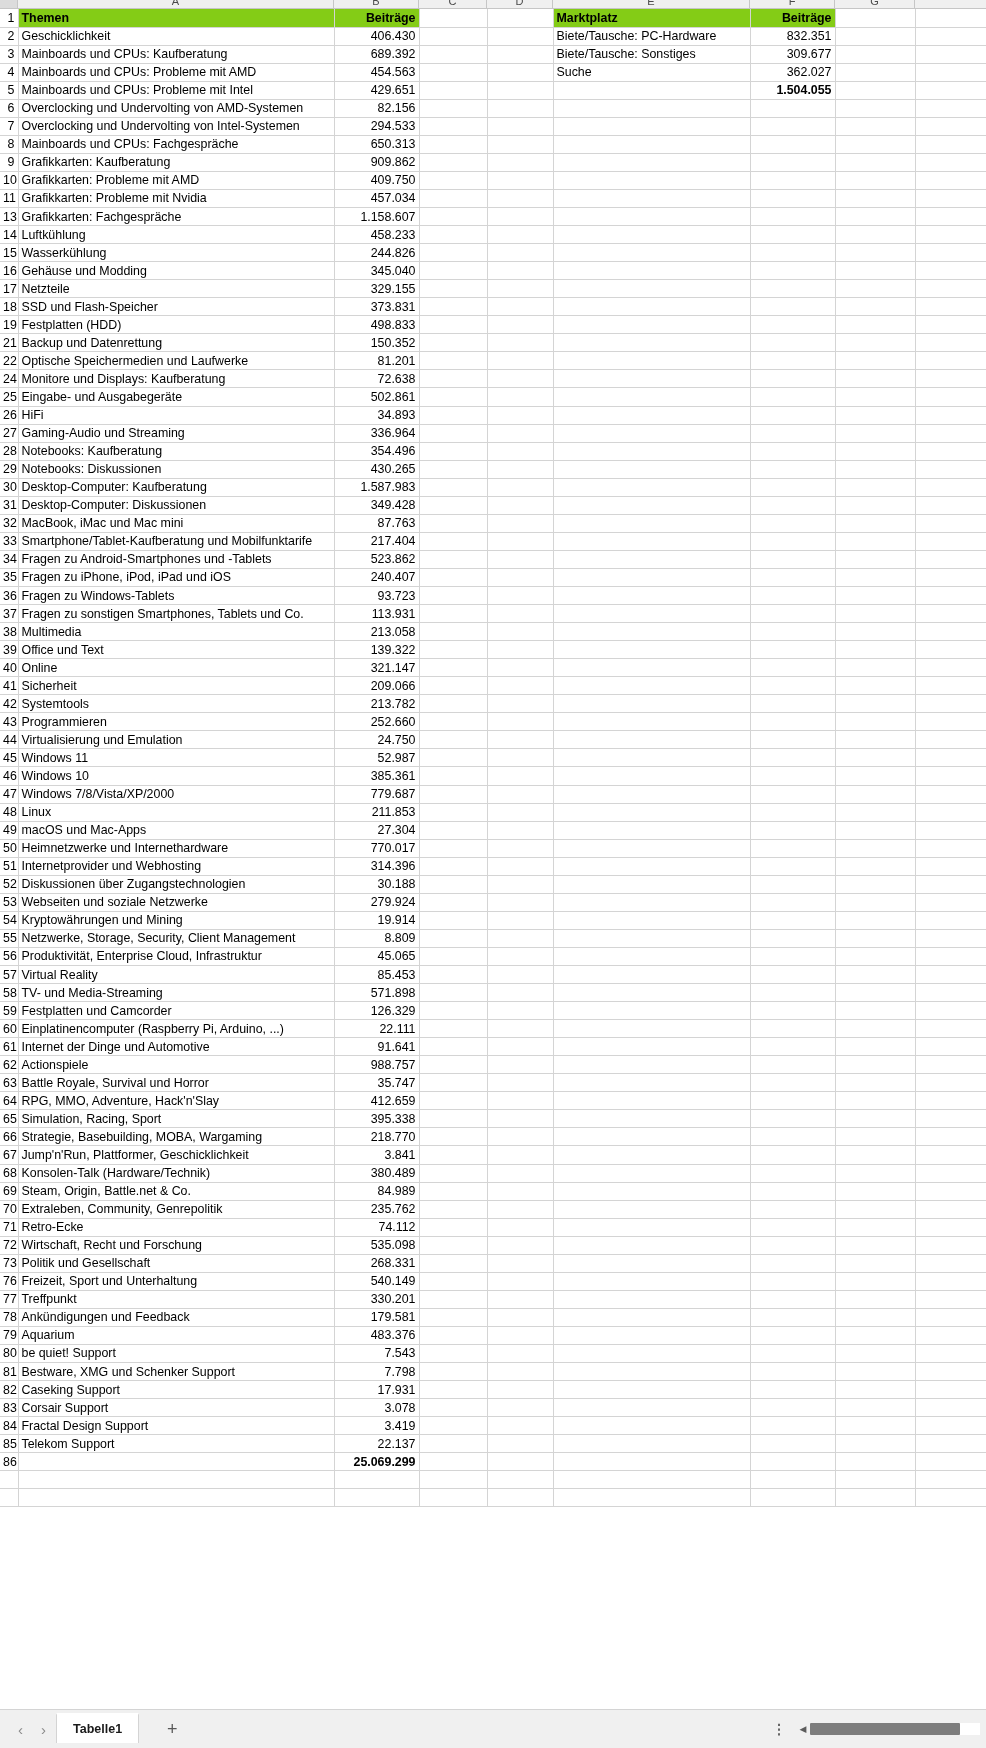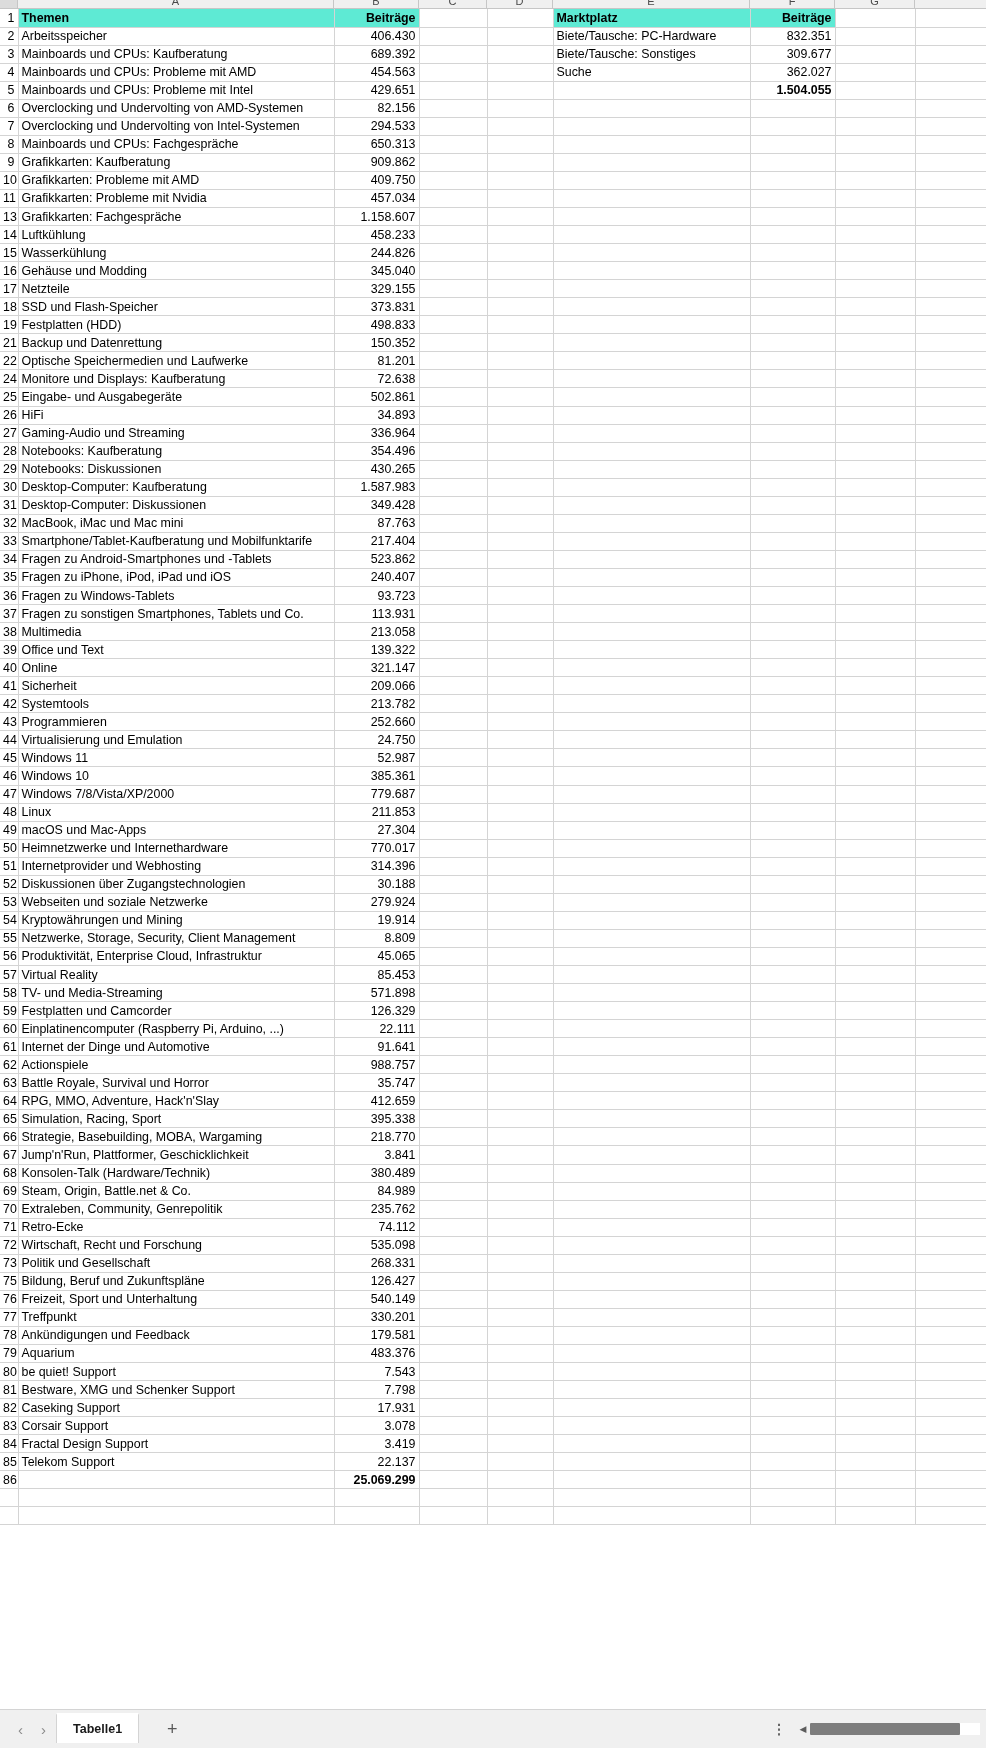--- a/index.html
+++ b/index.html
@@ -101,21 +101,21 @@
 
   td.a { text-align: left; }
   td.b { text-align: right; padding-right: 8px; }
   td.c, td.d { }
   td.e { text-align: left; }
   td.f { text-align: right; padding-right: 8px; }
   td.g, td.h { }
 
   
   tr.header-row td.hdr {
-    background: #5eead4;
+    background: #84cc16;
     font-weight: bold;
   }
   tr.header-row td.plain {
     background: #ffffff;
   }
 
   td.bold { font-weight: bold; }
 
   
   td.blank { background: #ffffff; }
@@ -245,21 +245,21 @@
             <td class="b hdr">Beiträge</td>
             <td class="c plain"></td>
             <td class="d plain"></td>
             <td class="e hdr">Marktplatz</td>
             <td class="f hdr">Beiträge</td>
             <td class="g plain"></td>
             <td class="h plain"></td>
           </tr>
           <tr>
             <td class="rownum">2</td>
-            <td class="a">Arbeitsspeicher</td>
+            <td class="a">Geschicklichkeit</td>
             <td class="b">406.430</td>
             <td class="c"></td>
             <td class="d"></td>
             <td class="e">Biete/Tausche: PC-Hardware</td>
             <td class="f">832.351</td>
             <td class="g"></td>
             <td class="h"></td>
           </tr>
           <tr>
             <td class="rownum">3</td>
@@ -995,31 +995,20 @@
             <td class="d"></td>
             <td class="e"></td>
             <td class="f"></td>
             <td class="g"></td>
             <td class="h"></td>
           </tr>
           <tr>
             <td class="rownum">73</td>
             <td class="a">Politik und Gesellschaft</td>
             <td class="b">268.331</td>
-            <td class="c"></td>
-            <td class="d"></td>
-            <td class="e"></td>
-            <td class="f"></td>
-            <td class="g"></td>
-            <td class="h"></td>
-          </tr>
-          <tr>
-            <td class="rownum">75</td>
-            <td class="a">Bildung, Beruf und Zukunftspläne</td>
-            <td class="b">126.427</td>
             <td class="c"></td>
             <td class="d"></td>
             <td class="e"></td>
             <td class="f"></td>
             <td class="g"></td>
             <td class="h"></td>
           </tr>
           <tr>
             <td class="rownum">76</td>
             <td class="a">Freizeit, Sport und Unterhaltung</td>

